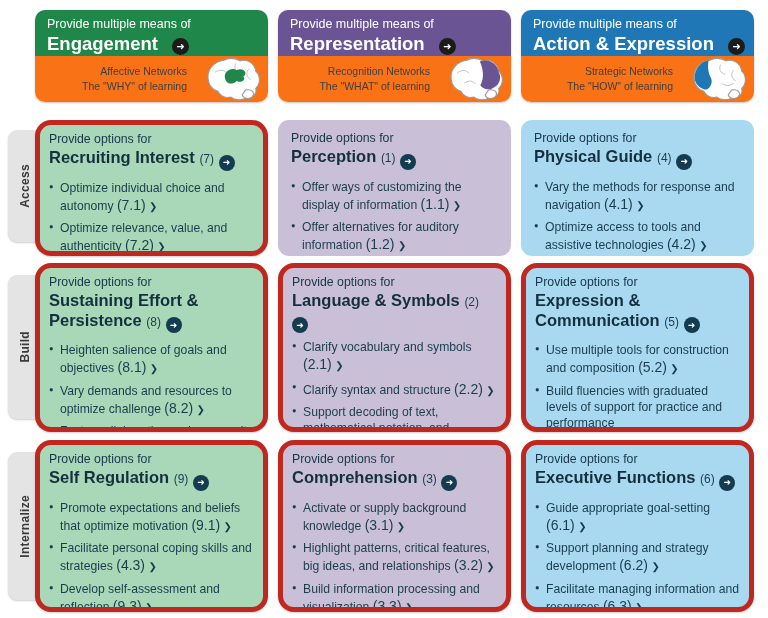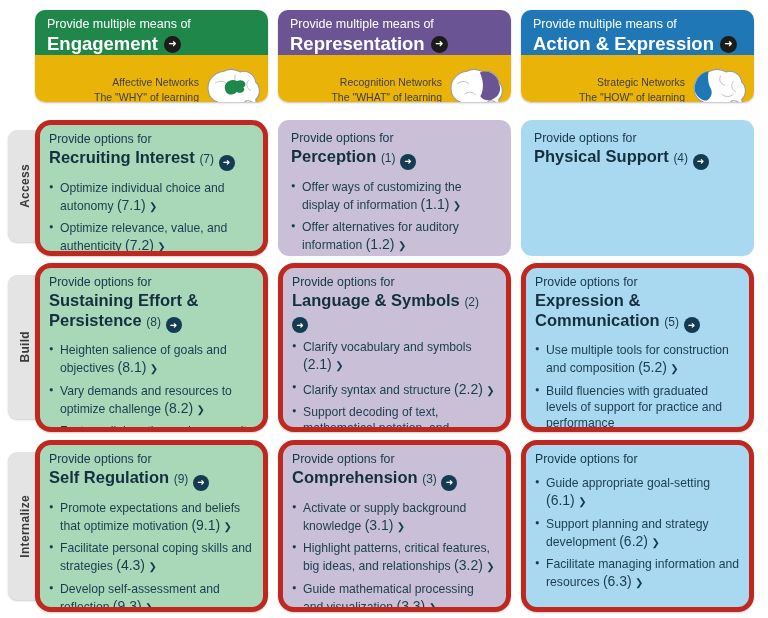--- a/index.html
+++ b/index.html
@@ -4,22 +4,22 @@
 <style>
   html,body{margin:0;padding:0;background:#fff;}
   body{font-family:"Liberation Sans","DejaVu Sans",sans-serif;-webkit-font-smoothing:antialiased;}
   .stage{position:relative;width:768px;height:618px;background:#fff;overflow:hidden;}
 
   
   .hdr{position:absolute;top:10px;width:233px;height:92px;border-radius:10px;overflow:hidden;
        box-shadow:0 1px 2px rgba(0,0,0,.25);display:flex;flex-direction:column;}
   .hdr .band{height:53px;padding:7px 12px 0 12px;color:#fff;box-sizing:border-box;}
   .hdr .kick{font-size:12.5px;}
-  .hdr .htitle{font-size:18.5px;font-weight:bold;margin-top:2px;white-space:nowrap;display:flex;align-items:center;gap:6px;}
-  .hdr .gray{flex:1;background:#eab308;display:flex;align-items:center;justify-content:flex-end;padding:12px 4px 0 0;}
+  .hdr .htitle{font-size:18.5px;font-weight:bold;margin-top:2px;white-space:nowrap;display:flex;align-items:flex-end;gap:14px;}
+  .hdr .gray{flex:1;background:#f97316;display:flex;align-items:center;justify-content:flex-end;padding:0 4px 0 0;gap:12px;}
   .hdr .net{font-size:10.5px;color:#3f3f3f;text-align:right;line-height:1.4;margin-right:3px;}
   .hdr.c0 .band{background:#1e8749;}
   .hdr.c1 .band{background:#6a5493;}
   .hdr.c2 .band{background:#1f78b5;}
   .circ{display:inline-flex;align-items:center;justify-content:center;width:17px;height:17px;min-width:17px;
         border-radius:50%;background:#1b1b19;color:#fff;font-size:10px;font-weight:bold;line-height:1;}
   .brain{width:62px;height:46px;flex:0 0 auto;}
 
   
   .tab{position:absolute;left:8px;width:34px;background:#e4e4e4;border-radius:9px 0 0 9px;
@@ -138,21 +138,25 @@
     <div class="ctitle"><span>Perception</span> <span class="num">(1)</span> <span class="circ">➜</span></div>
     <ul class="items">
       <li><span>Offer ways of customizing the display of information</span> <span class="num">(1.1)</span> <span class="chev">❯</span></li>
       <li><span>Offer alternatives for auditory information</span> <span class="num">(1.2)</span> <span class="chev">❯</span></li>
       <li><span>Offer alternatives for visual information</span>  </li>
     </ul>
   </div>
 
   <div class="cell blue" style="left:521px;top:120px;height:136px">
     <div class="kicker">Provide options for</div>
-    <div class="ctitle"><span>Physical Support</span> <span class="num">(4)</span> <span class="circ">➜</span></div>
+    <div class="ctitle"><span>Physical Guide</span> <span class="num">(4)</span> <span class="circ">➜</span></div>
+    <ul class="items">
+      <li><span>Vary the methods for response and navigation</span> <span class="num">(4.1)</span> <span class="chev">❯</span></li>
+      <li><span>Optimize access to tools and assistive technologies</span> <span class="num">(4.2)</span> <span class="chev">❯</span></li>
+    </ul>
   </div>
 
   <div class="cell green hl" style="left:35px;top:263px;height:169px">
     <div class="kicker">Provide options for</div>
     <div class="ctitle"><span>Sustaining Effort &amp; Persistence</span> <span class="num">(8)</span> <span class="circ">➜</span></div>
     <ul class="items">
       <li><span>Heighten salience of goals and objectives</span> <span class="num">(8.1)</span> <span class="chev">❯</span></li>
       <li><span>Vary demands and resources to optimize challenge</span> <span class="num">(8.2)</span> <span class="chev">❯</span></li>
       <li><span>Foster collaboration and community</span>  </li>
 
@@ -188,27 +192,28 @@
       <li><span>Develop self-assessment and reflection</span> <span class="num">(9.3)</span> <span class="chev">❯</span></li>
     </ul>
   </div>
 
   <div class="cell purple hl" style="left:278px;top:440px;height:172px">
     <div class="kicker">Provide options for</div>
     <div class="ctitle"><span>Comprehension</span> <span class="num">(3)</span> <span class="circ">➜</span></div>
     <ul class="items">
       <li><span>Activate or supply background knowledge</span> <span class="num">(3.1)</span> <span class="chev">❯</span></li>
       <li><span>Highlight patterns, critical features, big ideas, and relationships</span> <span class="num">(3.2)</span> <span class="chev">❯</span></li>
-      <li><span>Guide mathematical processing and visualization</span> <span class="num">(3.3)</span> <span class="chev">❯</span></li>
+      <li><span>Build information processing and visualization</span> <span class="num">(3.3)</span> <span class="chev">❯</span></li>
 
     </ul>
   </div>
 
   <div class="cell blue hl" style="left:521px;top:440px;height:172px">
     <div class="kicker">Provide options for</div>
+    <div class="ctitle"><span>Executive Functions</span> <span class="num">(6)</span> <span class="circ">➜</span></div>
     <ul class="items">
       <li><span>Guide appropriate goal-setting</span> <span class="num">(6.1)</span> <span class="chev">❯</span></li>
       <li><span>Support planning and strategy development</span> <span class="num">(6.2)</span> <span class="chev">❯</span></li>
       <li><span>Facilitate managing information and resources</span> <span class="num">(6.3)</span> <span class="chev">❯</span></li>
 
     </ul>
   </div>
 
 </div>
 

